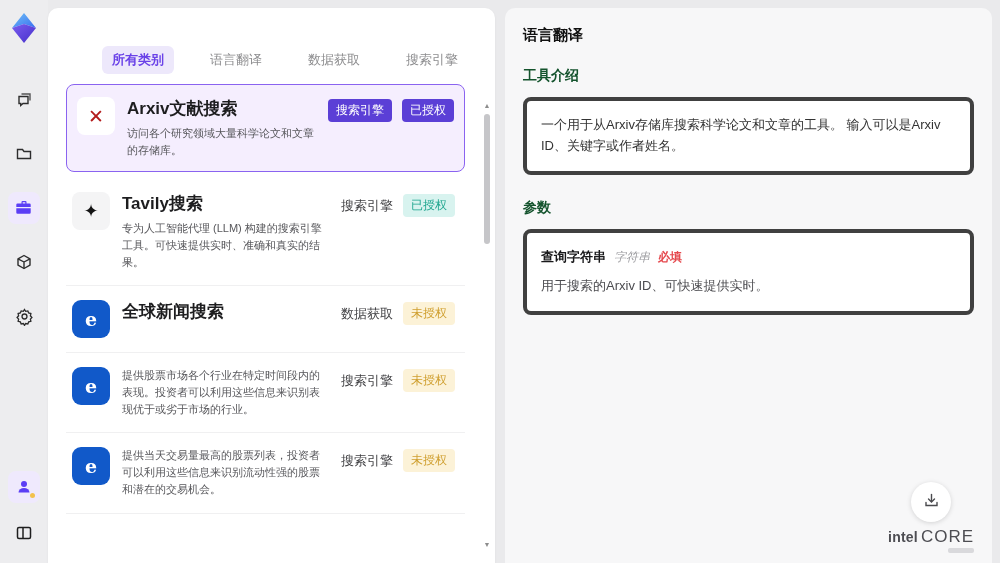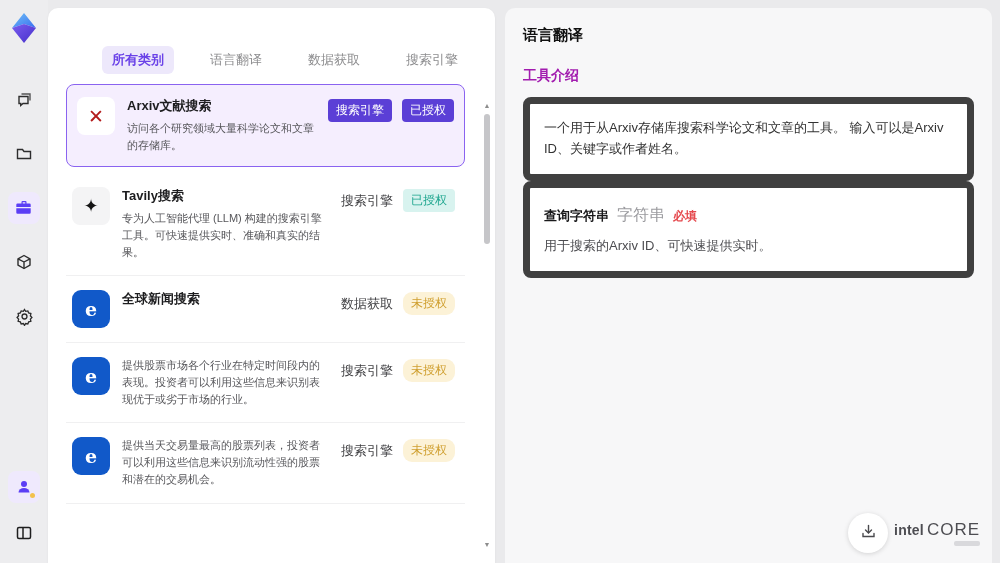--- a/index.html
+++ b/index.html
@@ -64,52 +64,52 @@
     width:38px; height:38px; flex:0 0 38px; border-radius:8px;
     display:flex; align-items:center; justify-content:center;
     font-size:20px; background:#f4f4f5;
   }
   .ico-arxiv { background:#fdfbfd; color:#b31b1b; font-weight:bold; font-size:19px; }
   .ico-tavily { color:#141414; font-size:18px; }
   .ico-blue { background:#1159c9; color:#ffffff; font-weight:bold; font-size:19px;
               font-family:"DejaVu Serif",serif; border-radius:9px; }
   .tool-row.selected .tool-ico { background:#ffffff; }
   .tool-body { flex:1; min-width:0; }
-  .tool-name { font-size:13px; font-weight:bold; color:#1d1d1f; margin-bottom:5px; }
+  .tool-name { font-size:17px; font-weight:bold; color:#1d1d1f; margin-bottom:5px; }
   .tool-desc { font-size:11px; color:#57575b; line-height:1.55; max-width:250px; }
   .tool-tags { display:flex; gap:10px; align-items:center; flex:0 0 auto; margin-top:2px; }
   .cat-text { font-size:13px; color:#3f3f42; }
   .badge {
     font-size:12px; padding:3px 8px; border-radius:4px; white-space:nowrap;
   }
   .badge-filled { background:#5b3fd6; color:#ffffff; }
   .badge-auth { background:#d8f3ef; color:#1fa68f; }
-  .badge-unauth { background:#fcf2d7; color:#cf9f2f;border-radius:9px; }
+  .badge-unauth { background:#fcf2d7; color:#cf9f2f; }
 
   
   .scrollbar { position:absolute; top:94px; right:4px; bottom:10px; width:8px; }
   .scroll-arrow { position:absolute; left:0; width:8px; font-size:7px; color:#8d8d8d; text-align:center; line-height:8px; }
   .scroll-arrow.up { top:0; }
   .scroll-arrow.down { bottom:4px; }
   .scroll-thumb { position:absolute; left:1px; top:12px; width:6px; height:130px; border-radius:3px; background:#c6c6c9; }
 
   
-  .section-heading { font-size:14px; font-weight:bold; color:#a21caf; margin-bottom:12px; }
+  .section-heading { font-size:14px; font-weight:bold; color:#14532d; margin-bottom:12px; }
   .info-box {
-    background:#ffffff; border:7px solid #404040; border-radius:8px;
-    padding:14px 14px; font-size:13px; color:#333; line-height:1.6; 
+    background:#ffffff; border:4px solid #404040; border-radius:8px;
+    padding:14px 14px; font-size:13px; color:#333; line-height:1.6; margin-bottom:24px;
   }
   .param-head { display:flex; align-items:baseline; gap:8px; margin-bottom:9px; }
   .param-name { font-size:13px; font-weight:bold; color:#19191b;font-family:Liberation Serif, serif; }
-  .param-type { font-size:16px; color:#9a9a9e; }
+  .param-type { font-size:12px; color:#9a9a9e;font-style:italic; }
   .param-required { font-size:12px; color:#e5484d;font-weight:bold; }
   .param-desc { font-size:13px; color:#4c4c50; }
 
   
-  .float-area { position:absolute; right:12px; bottom:10px; display:flex; align-items:center; gap:6px; }
+  .float-area { position:absolute; right:18px; bottom:10px; display:flex; flex-direction:column; align-items:center; gap:6px; }
   .download-btn {
     width:40px; height:40px; border-radius:50%; background:#ffffff;
     box-shadow:0 1px 5px rgba(0,0,0,.15); display:flex; align-items:center; justify-content:center;
     cursor:pointer; color:#4a4a4e;
   }
   .intel-mark { display:flex; flex-direction:column; align-items:center; line-height:1; }
   .intel-line { display:flex; align-items:baseline; gap:3px; color:#4d4d52; }
   .intel-word { font-size:14px; font-weight:bold; letter-spacing:.2px; }
   .intel-core { font-size:17px; letter-spacing:1px; }
   .intel-sub { width:26px; height:5px; border-radius:2px; background:#d9d9dc; margin-top:3px; align-self:flex-end; }
@@ -277,20 +277,21 @@
     </section>
 
     <section class="panel-right">
       <h2 class="panel-title" style="margin-bottom:22px;">语言翻译</h2>
 
       <div class="section-heading">工具介绍</div>
       <div class="info-box">
         <span>一个用于从Arxiv存储库搜索科学论文和文章的工具。 输入可以是Arxiv ID、关键字或作者姓名。</span>
       </div>
 
+      <div class="section-heading">参数</div>
       <div class="info-box">
         <div class="param-head">
           <span class="param-name">查询字符串</span>
           <span class="param-type">字符串</span>
           <span class="param-required">必填</span>
         </div>
         <div class="param-desc">用于搜索的Arxiv ID、可快速提供实时。</div>
       </div>
 
       <div class="float-area">

